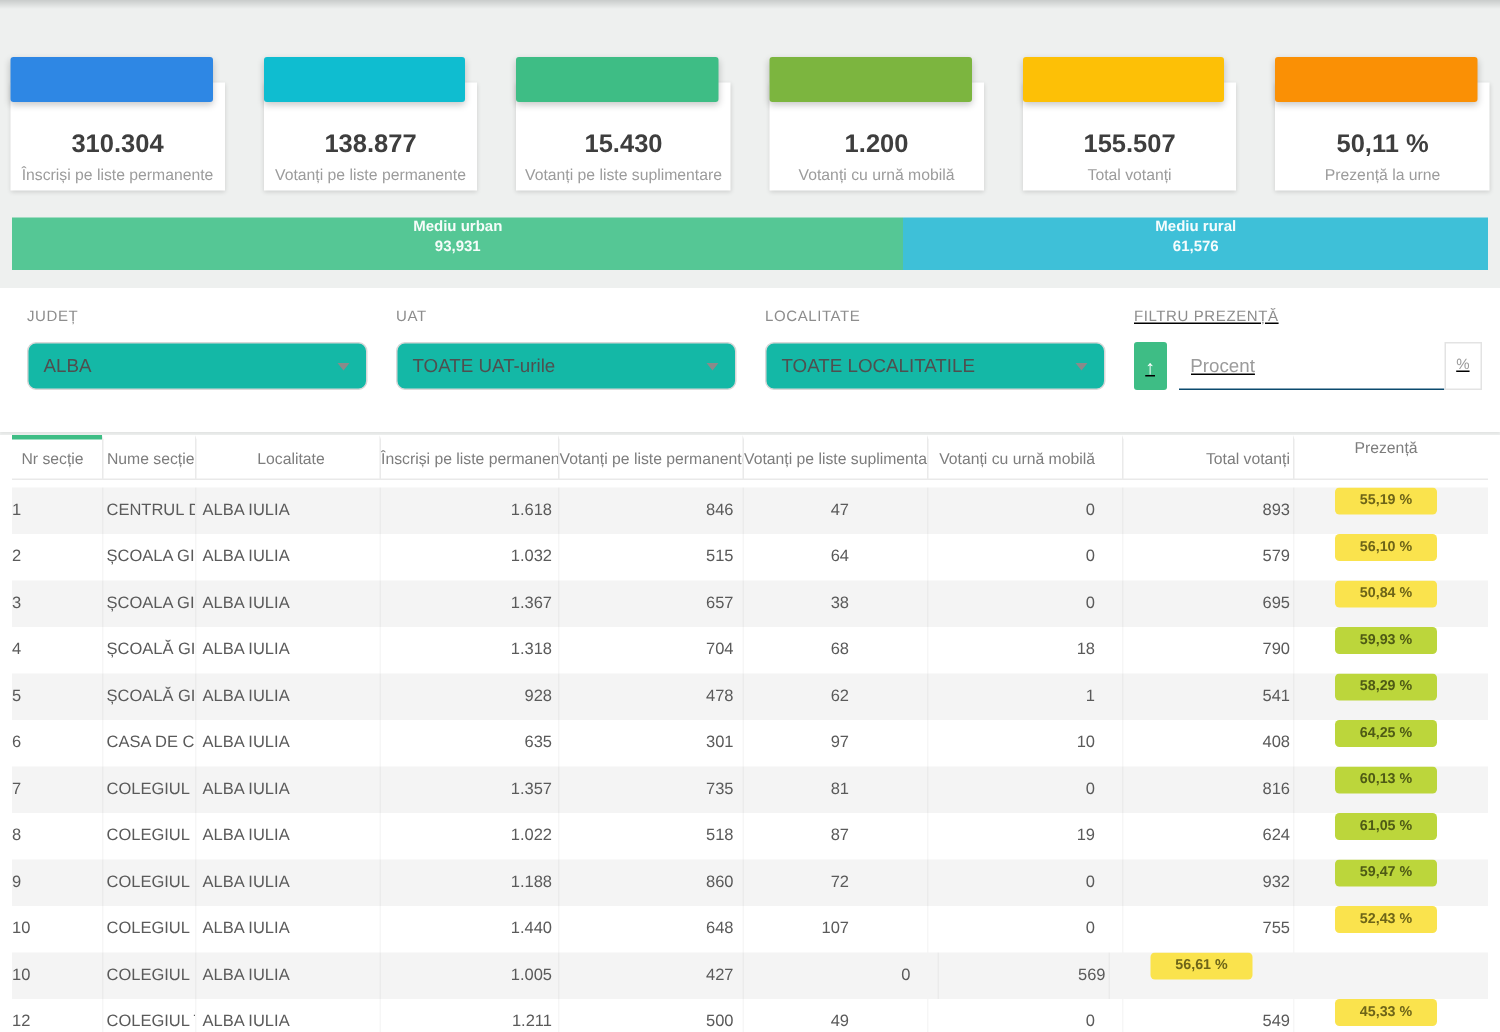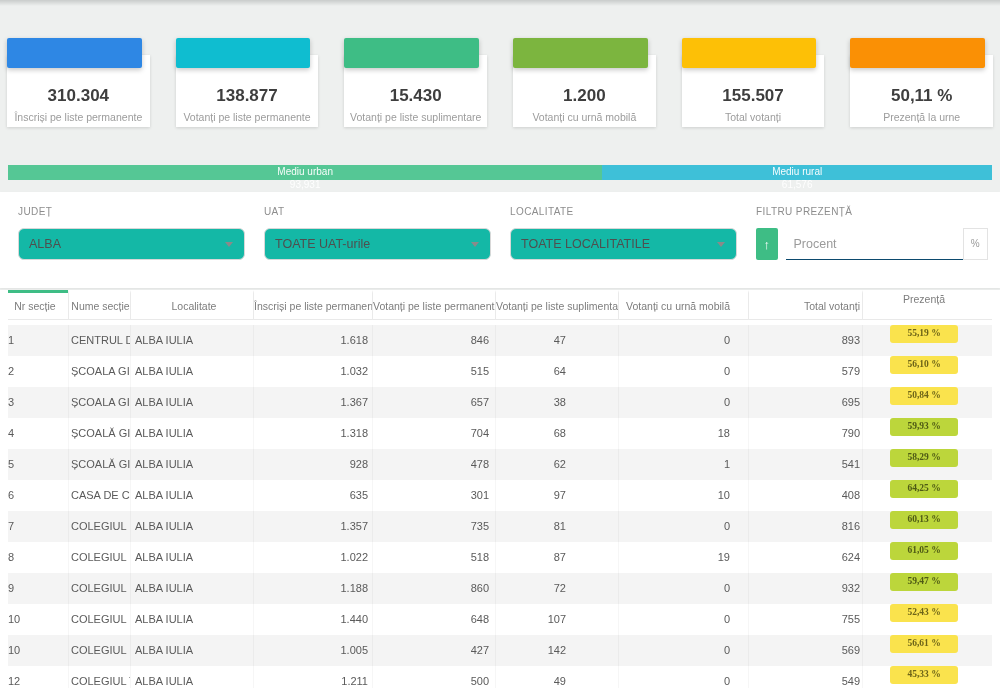--- a/index.html
+++ b/index.html
@@ -34,33 +34,33 @@
   .card-label {
     margin-top: 5px; text-align: center;
     font-size: 10.5px; color: #9c9c9c;
   }
 
   
   .medium-bar {
     display: flex; margin: 18px 8px 0 8px; height: 35px;
   }
   .segment {
-    display: flex; flex-direction: column; justify-content: space-between;
+    display: flex; flex-direction: column; justify-content: flex-start;
     text-align: center; color: rgba(255,255,255,0.95);
-    font-size: 10px; font-weight: normal; line-height: 13px; margin-top: 20px;
+    font-size: 10px; font-weight: bold; line-height: 13px;
   }
 
   
   .filter-panel {
     background: #fff; margin-top: 12px; height: 96px;
     padding: 14px 12px 0 18px; display: flex;
     box-shadow: 0 1px 2px rgba(0,0,0,0.06);
   }
   .fgroup { width: 227px; margin-right: 19px; }
-  .fgroup.last { flex: 1; margin-right: 0; }
+  .fgroup.last { flex: 1; margin-right: 0; text-decoration: underline; }
   .flabel {
     font-size: 10px; color: #8d8d8d; letter-spacing: 0.4px;
   }
   .select {
     margin-top: 11px; height: 32px; background: #14b8a6;
     border: 1px solid #d8d8d8; border-radius: 6px;
     font-size: 12.5px; color: #4f4f4f; line-height: 30px;
     padding: 0 24px 6px 10px; position: relative; cursor: pointer;
     white-space: nowrap; overflow: hidden;
   }
@@ -116,21 +116,21 @@
   .c1 { width: 62px;  padding-left: 2px; }
   .c2 { width: 123px; padding-left: 4px; }
   .c3 { width: 119px; text-align: right; padding-right: 4px; }
   .c4 { width: 123px; text-align: right; padding-right: 6px; }
   .c5 { width: 123px; text-align: right; padding-right: 52px; }
   .c6 { width: 130px; text-align: right; padding-right: 18px; }
   .c7 { width: 114px; text-align: right; padding-right: 2px; }
   .c8 { width: 123px; text-align: center; line-height: normal; }
   .badge {
     display: inline-block; padding: 4px 17px; border-radius: 3px;
-    font-size: 9.5px; font-weight: bold; line-height: 1; font-family: Liberation Serif, serif;
+    font-size: 9.5px; font-weight: bold; line-height: 1;
   }
   .badge-yellow { background: #fae34d; color: #6d6418; }
   .badge-green  { background: #bcd63b; color: #4e5a15; }
 </style>
 </head>
 <body>
 
 <div class="top-shadow"></div>
 
 <div class="cards">
@@ -357,21 +357,20 @@
         <div class="cell c8">
           <span class="badge badge-yellow">52,43 %</span>
         </div>
       </div>
       <div class="row idx-10">
         <div class="cell c0">10</div>
         <div class="cell c1">COLEGIUL N...</div>
         <div class="cell c2">ALBA IULIA</div>
         <div class="cell c3">1.005</div>
         <div class="cell c4">427</div>
-        <div class="cell c5">142</div>
         <div class="cell c6">0</div>
         <div class="cell c7">569</div>
         <div class="cell c8">
           <span class="badge badge-yellow">56,61 %</span>
         </div>
       </div>
       <div class="row idx-11">
         <div class="cell c0">12</div>
         <div class="cell c1">COLEGIUL TE...</div>
         <div class="cell c2">ALBA IULIA</div>

